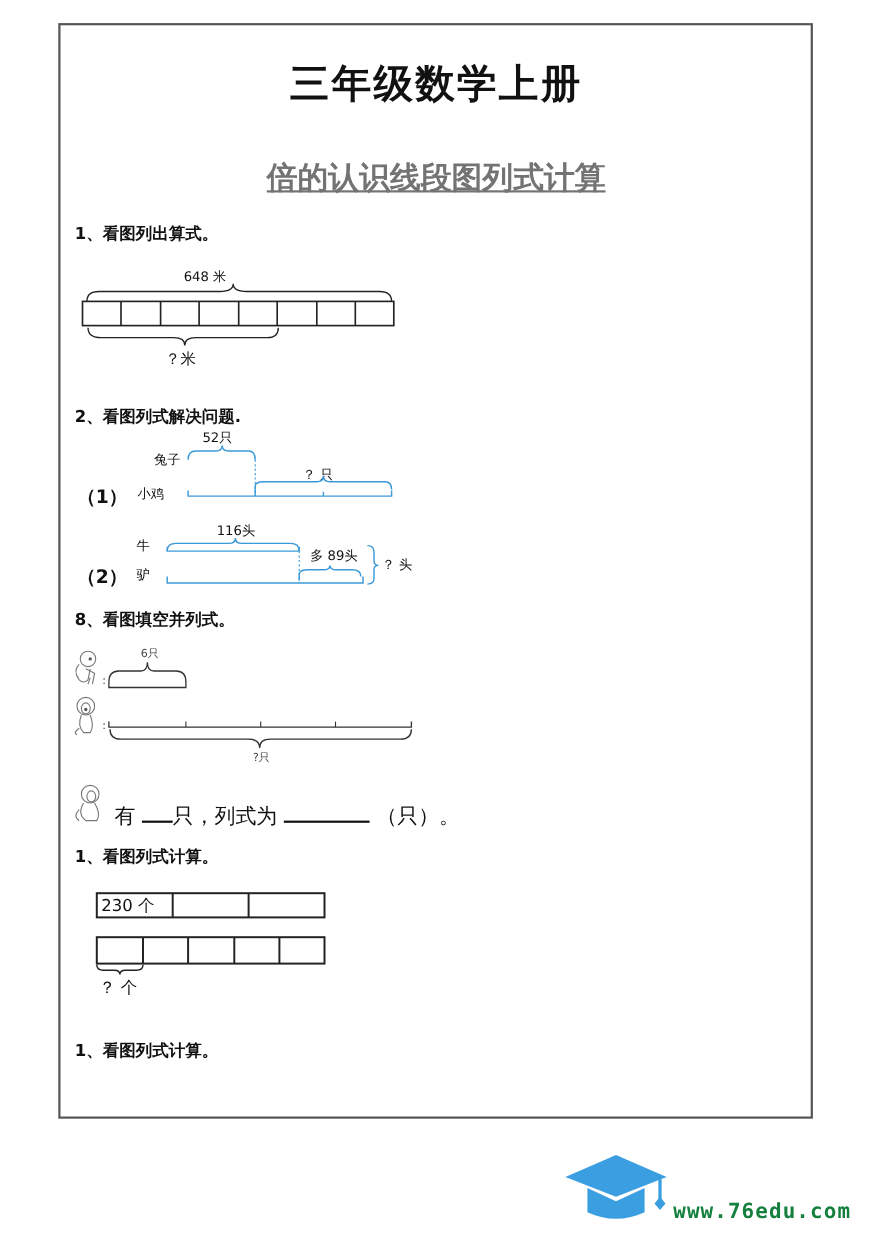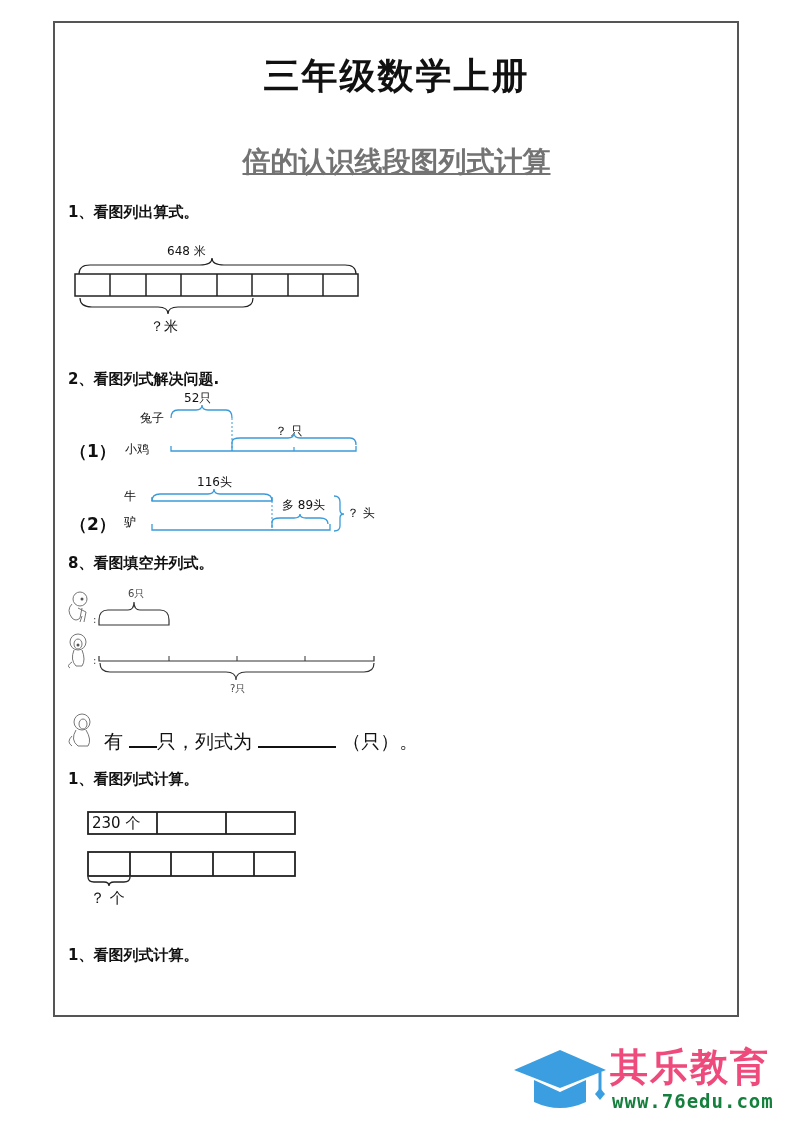--- a/index.html
+++ b/index.html
@@ -136,15 +136,14 @@
 
 <div class="q-head" style="top:946px">1、看图列式计算。</div>
 
 <div class="logo">
   <svg style="left:2px;top:4px" width="96" height="66">
     <polygon points="2,26 48,6 94,26 48,44" fill="#3a9ee0"></polygon>
     <path d="M22 36 L22 58 Q48 70 74 58 L74 36 L48 48 Z" fill="#3a9ee0"></path>
     <line x1="88" y1="28" x2="88" y2="46" stroke="#3a9ee0" stroke-width="3"></line>
     <polygon points="88,44 93,50 88,56 83,50" fill="#3a9ee0"></polygon>
   </svg>
-  <div class="logo-name">其乐教育</div>
   <div class="logo-url">www.76edu.com</div>
 </div>
 
 </body></html>

